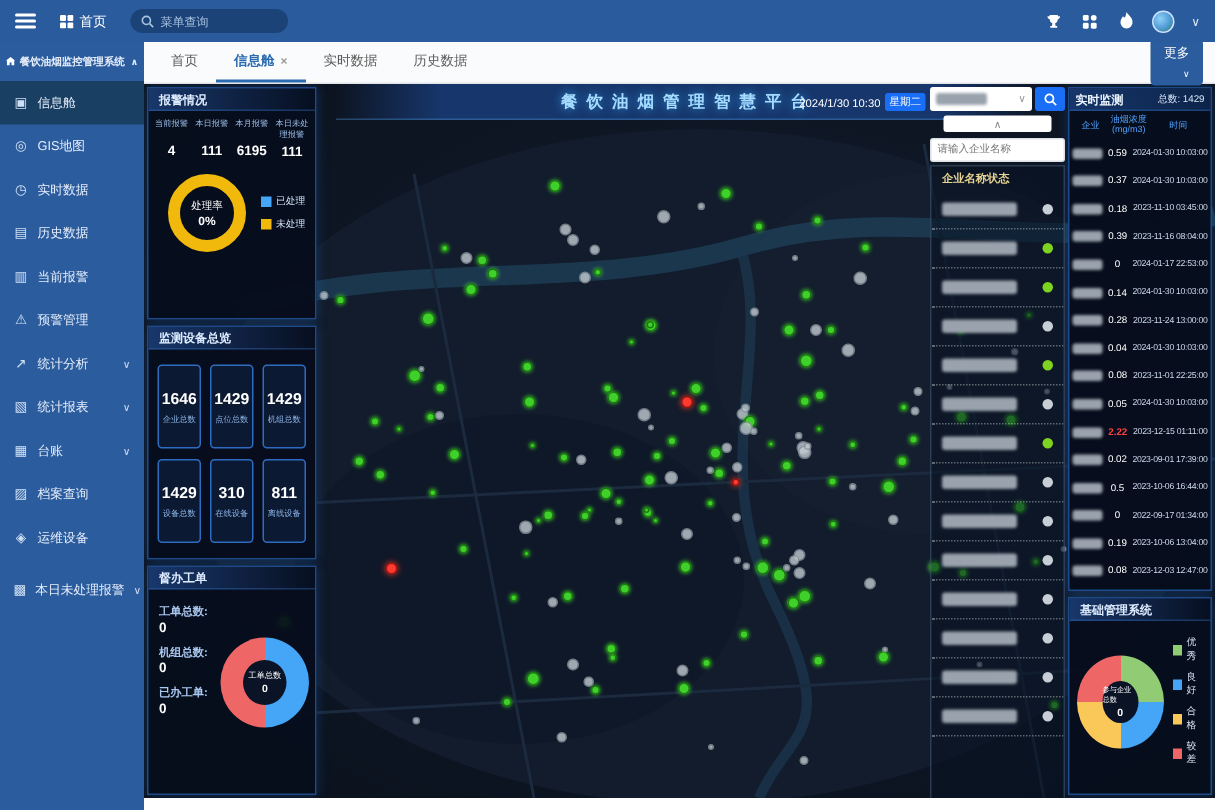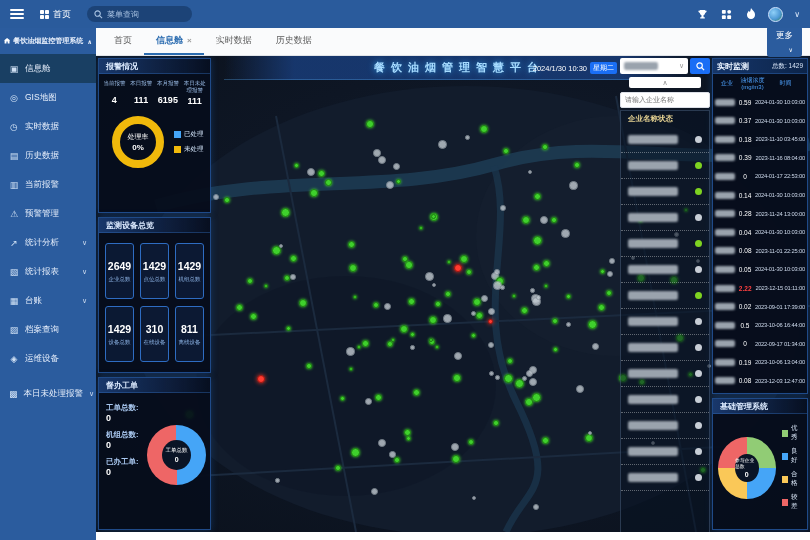--- a/index.html
+++ b/index.html
@@ -494,21 +494,21 @@
               <span>未处理</span>
             </div>
         </div>
       </div>
     </div>
 
     <div class="panel device-panel">
       <div class="panel-title">监测设备总览</div>
       <div class="dev-grid">
         <div class="dev-box">
-            <div class="dev-v">2649</div>
+            <div class="dev-v">1646</div>
             <div class="dev-l">企业总数</div>
           </div>
           <div class="dev-box">
             <div class="dev-v">1429</div>
             <div class="dev-l">点位总数</div>
           </div>
           <div class="dev-box">
             <div class="dev-v">1429</div>
             <div class="dev-l">机组总数</div>
           </div>

